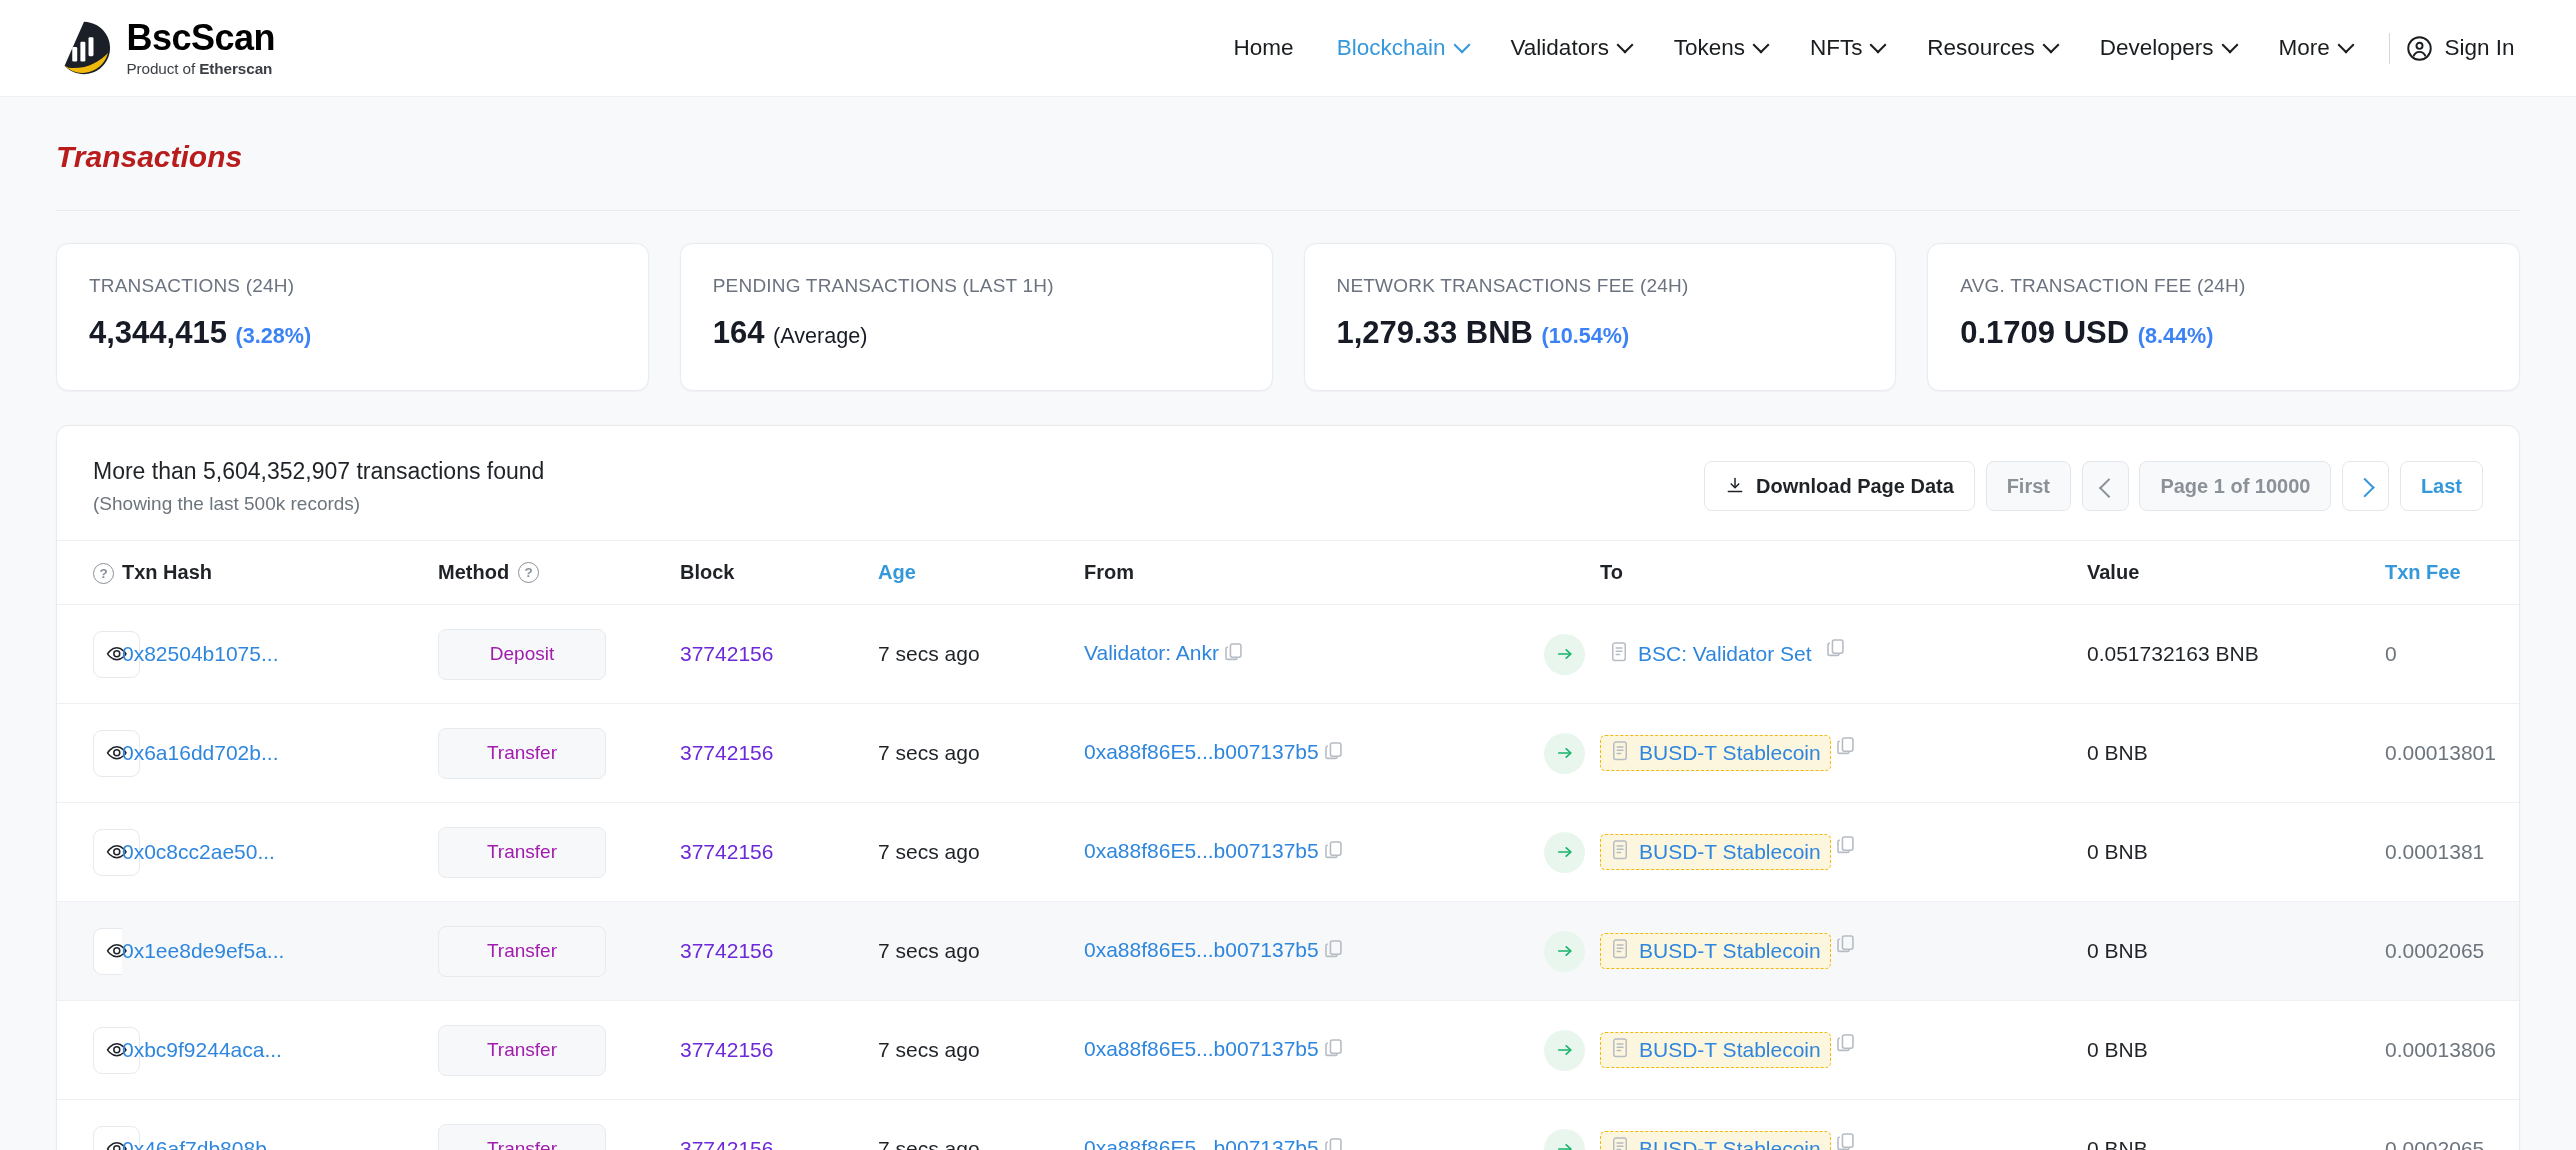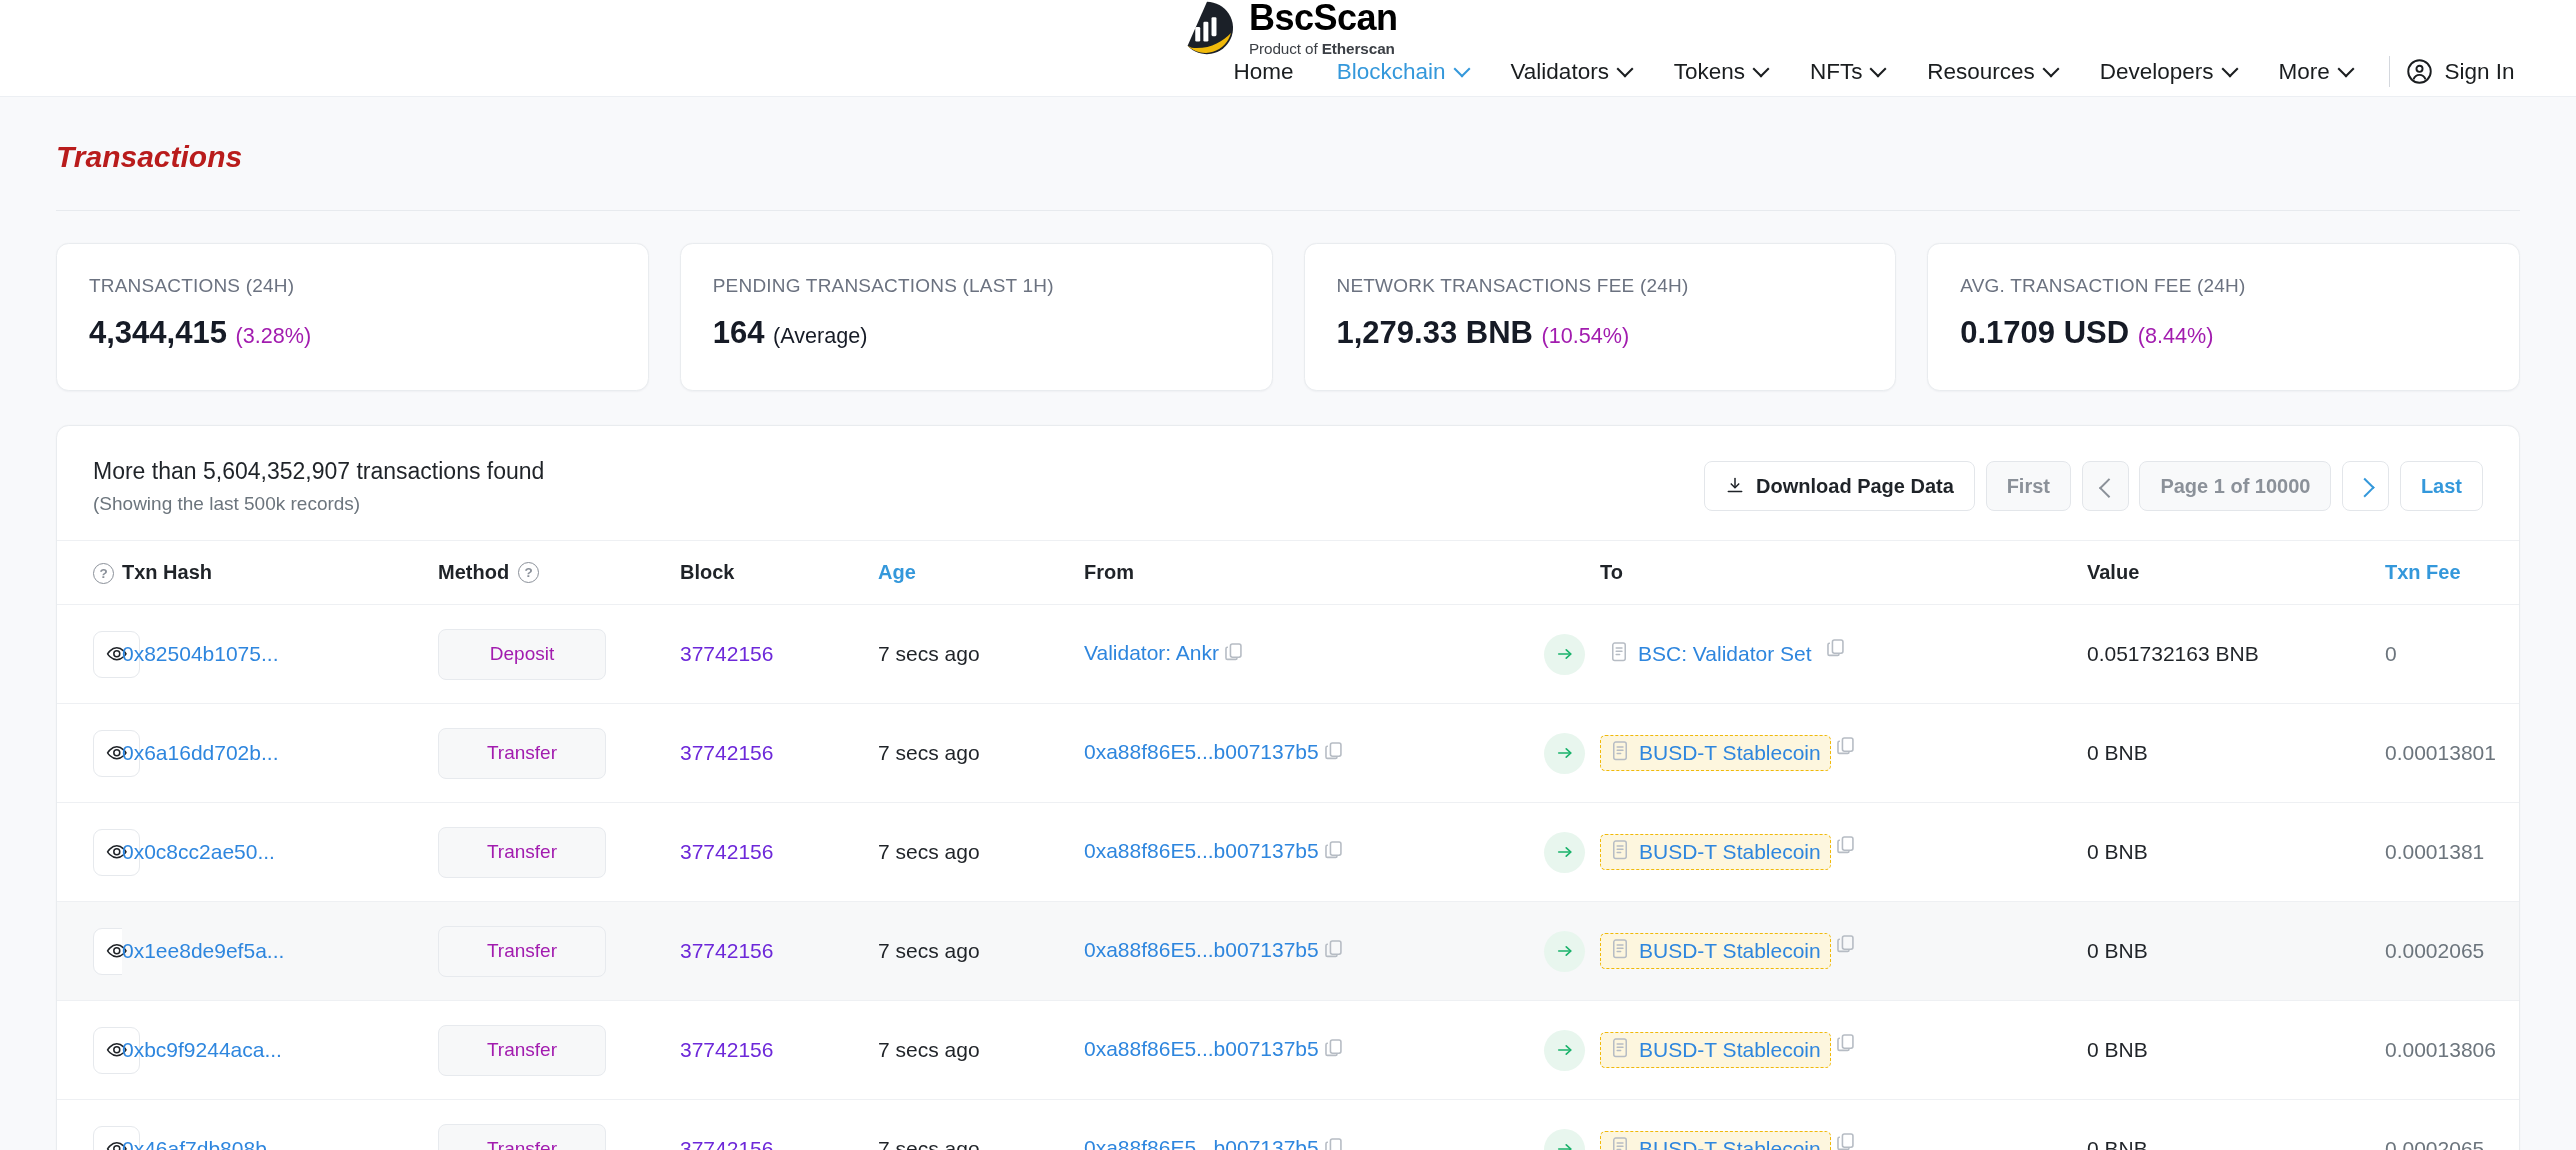--- a/index.html
+++ b/index.html
@@ -13,21 +13,20 @@
   }
 
   
   .navbar {
     height: 97px;
     background: #ffffff;
     border-bottom: 0.9px solid #eceff3;
     display: flex;
     align-items: center;
     padding: 0 56px 0 56px;
-    flex-direction: column;
   }
   .brand { display: flex; align-items: center; gap: 14.4px; }
   .brand-mark { width: 56px; height: 56px; position: relative; flex: none; }
   .brand-text { display: flex; flex-direction: column; justify-content: center; line-height: 1; }
   .brand-name {
     font-size: 36px; font-weight: bold; color: #000000; letter-spacing: -0.5px;
   }
   .brand-sub {
     font-size: 15.3px; color: #3b3f45; margin-top: 4.5px; letter-spacing: -0.1px;
   }
@@ -80,21 +79,21 @@
     min-height: 148px;
   }
   .stat-label {
     font-size: 19px; color: #6b7280; letter-spacing: 0.2px; margin-bottom: 18px;
     white-space: nowrap;
   }
   .stat-value {
     font-size: 31px; font-weight: bold; color: #161b26; white-space: nowrap;
   }
   .stat-suffix { font-size: 21.6px; font-weight: normal; color: #161b26; }
-  .stat-delta { font-size: 21.6px; font-weight: normal; color: #a21caf; }
+  .stat-delta { font-size: 21.6px; font-weight: bold; color: #3b82f6; }
 
   
   .panel {
     margin-top: 34px;
     background: #ffffff;
     border: 0.9px solid #e9ecef;
     border-radius: 12.6px;
     box-shadow: 0 0.9px 1.8px rgba(16,24,40,0.04);
     overflow: hidden;
   }

